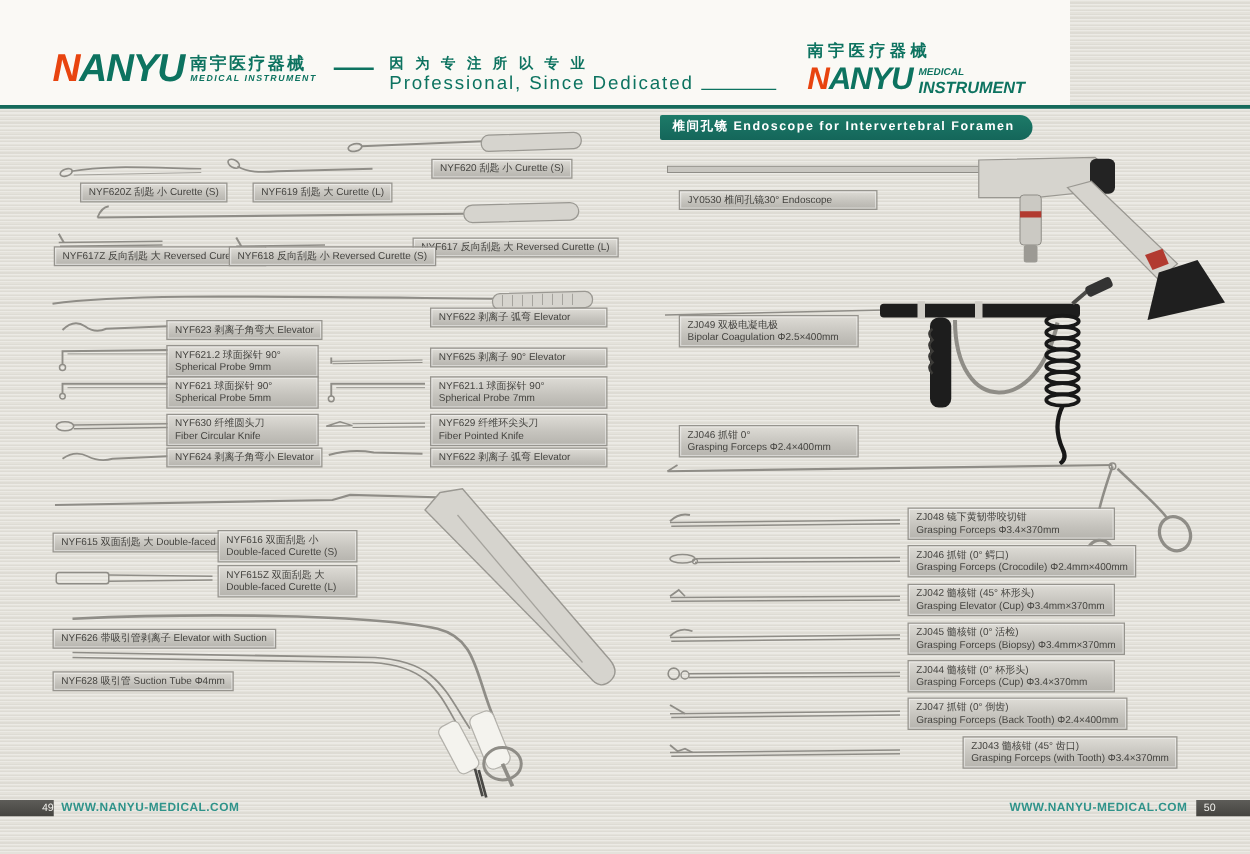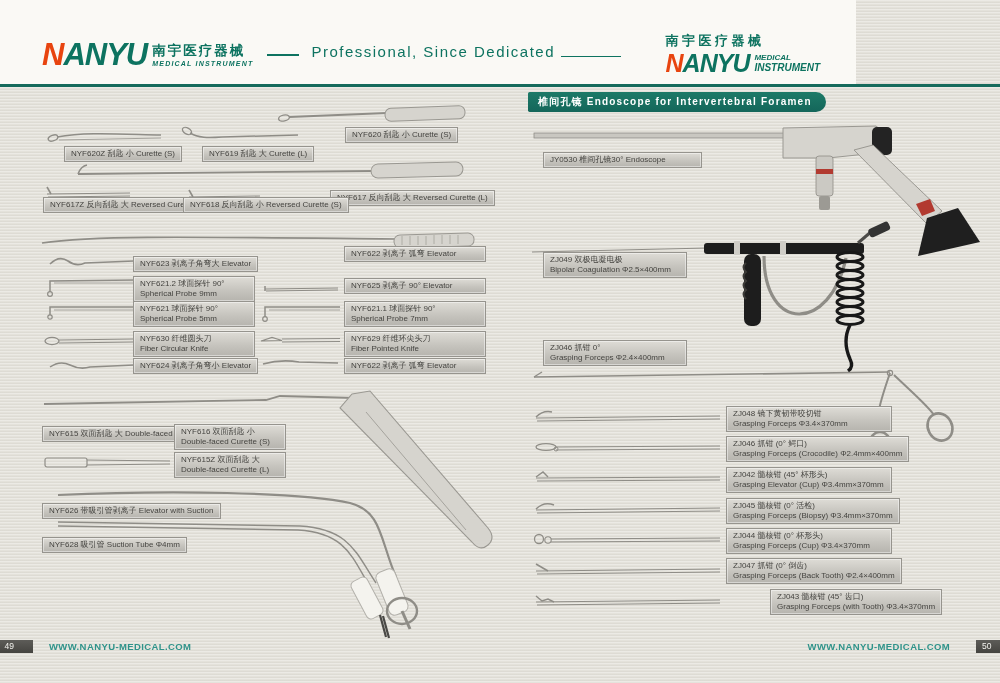--- a/index.html
+++ b/index.html
@@ -43,33 +43,34 @@
 
 <div id="header" class="tex">
   <div class="abs" style="left:42px;top:40px;display:flex;align-items:flex-start;">
     <div class="brand" style="font-size:31px;line-height:30px;"><span class="n">N</span><span>ANYU</span></div>
     <div style="margin-left:5px;margin-top:2px;">
       <div class="teal" style="font-size:13.5px;font-weight:bold;letter-spacing:2px;">南宇医疗器械</div>
       <div class="teal" style="font-size:7px;font-weight:bold;letter-spacing:1.2px;font-style:italic;">MEDICAL  INSTRUMENT</div>
     </div>
     <div style="width:32px;height:2px;background:#0d7360;margin:14px 12px 0 14px;"></div>
     <div style="position:relative;margin-top:3px;">
+      <div class="teal" style="font-size:11.5px;font-weight:bold;letter-spacing:3px;">因 为 专 注  所 以 专 业</div>
       <div style="display:flex;align-items:flex-end;">
         <div class="teal" style="font-size:15px;letter-spacing:1.5px;">Professional, Since Dedicated</div>
         <div style="width:60px;height:1.5px;background:#0d7360;margin:0 0 3px 6px;"></div>
       </div>
     </div>
   </div>
   <div class="abs" style="right:36px;top:32px;">
     <div class="teal" style="font-size:13px;font-weight:bold;letter-spacing:3.5px;">南宇医疗器械</div>
     <div style="display:flex;align-items:flex-start;margin-top:1px;">
       <div class="brand" style="font-size:25px;line-height:24px;"><span class="n">N</span><span>ANYU</span></div>
       <div style="margin-left:5px;margin-top:2px;">
         <div class="teal" style="font-size:8px;font-weight:bold;font-style:italic;">MEDICAL</div>
-        <div class="teal" style="font-size:10px;font-weight:bold;font-style:italic;">INSTRUMENT</div>
+        <div class="teal" style="font-size:13px;font-weight:bold;font-style:italic;">INSTRUMENT</div>
       </div>
     </div>
   </div>
 </div>
 <div class="rule"></div>
 
 <svg class="inst" style="left:275px;top:103px;" width="195" height="26">
   <ellipse cx="9" cy="15" rx="5.5" ry="3" class="st0" stroke-width="1.4" transform="rotate(-12 9 15)"></ellipse>
   <path d="M14,14 L112,10" class="st0" stroke-width="1.8"></path>
   <rect x="110" y="4" width="80" height="13" rx="6" class="fil" stroke-width="1" transform="rotate(-2 150 10)"></rect>
@@ -343,16 +344,16 @@
   </div>
 <div class="plate w155" style="left:726px;top:558px;">
     <div>ZJ047 抓钳 (0°  倒齿)</div>
     <div>Grasping Forceps (Back Tooth)   Φ2.4×400mm</div>
   </div>
 <div class="plate w155" style="left:726px;top:589px;margin-left:44px;">
     <div>ZJ043 髓核钳 (45°  齿口)</div>
     <div>Grasping Forceps (with Tooth)   Φ3.4×370mm</div>
   </div>
 
-<div class="chip" style="left:0;width:33px;text-align:right;padding-right:19px;box-sizing:border-box;">49</div>
+<div class="chip" style="left:0;width:43px;text-align:right;padding-right:0;box-sizing:border-box;">49</div>
 <div class="site" style="left:49px;">WWW.NANYU-MEDICAL.COM</div>
 <div class="site" style="right:50px;">WWW.NANYU-MEDICAL.COM</div>
-<div class="chip" style="right:0;width:24px;text-align:left;padding-left:6px;box-sizing:border-box;">50</div>
+<div class="chip" style="right:0;width:43px;text-align:left;padding-left:6px;box-sizing:border-box;">50</div>
 
 </body></html>

